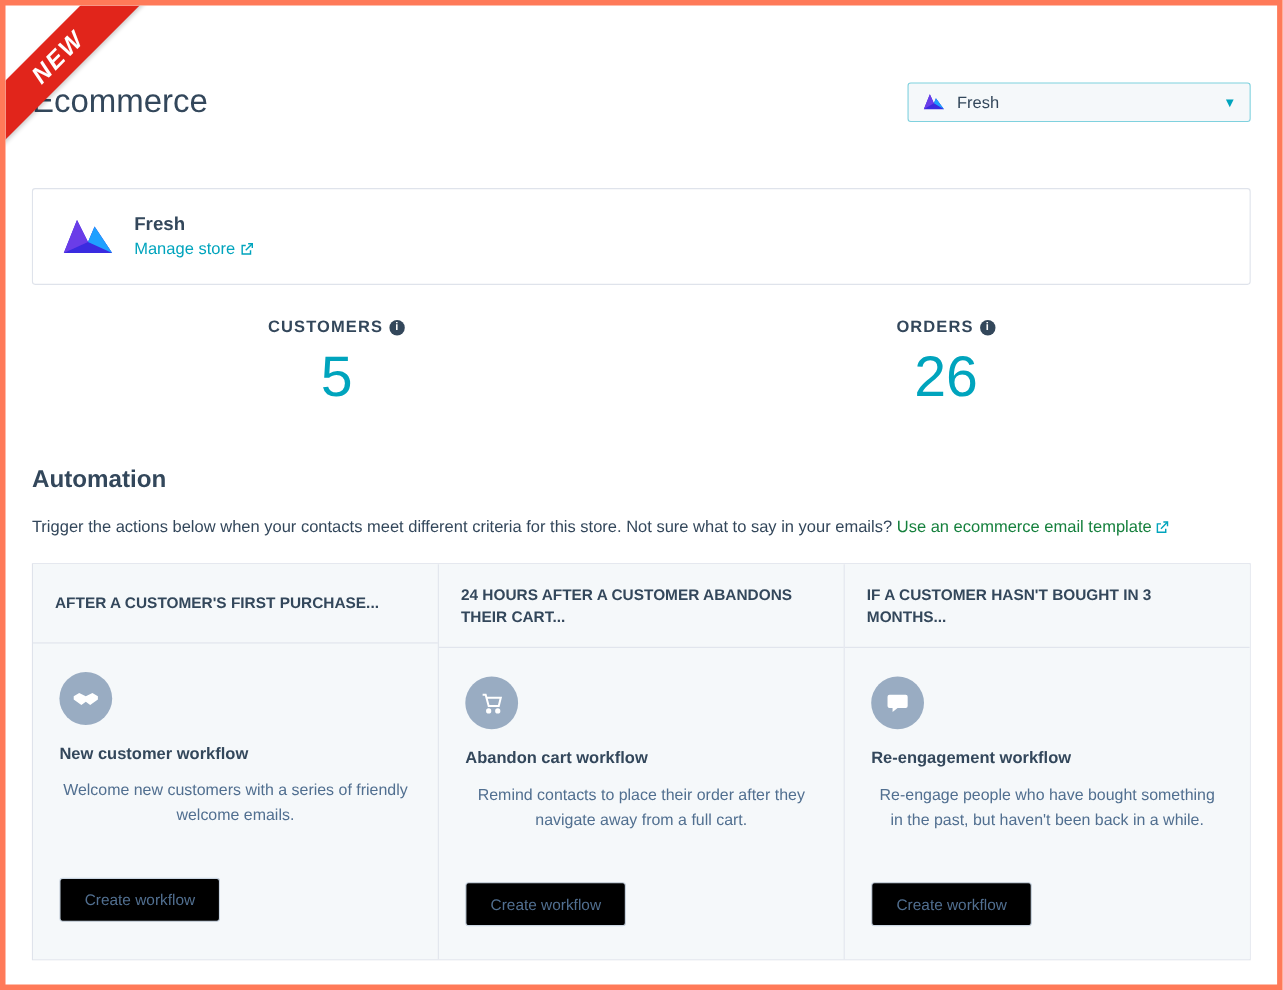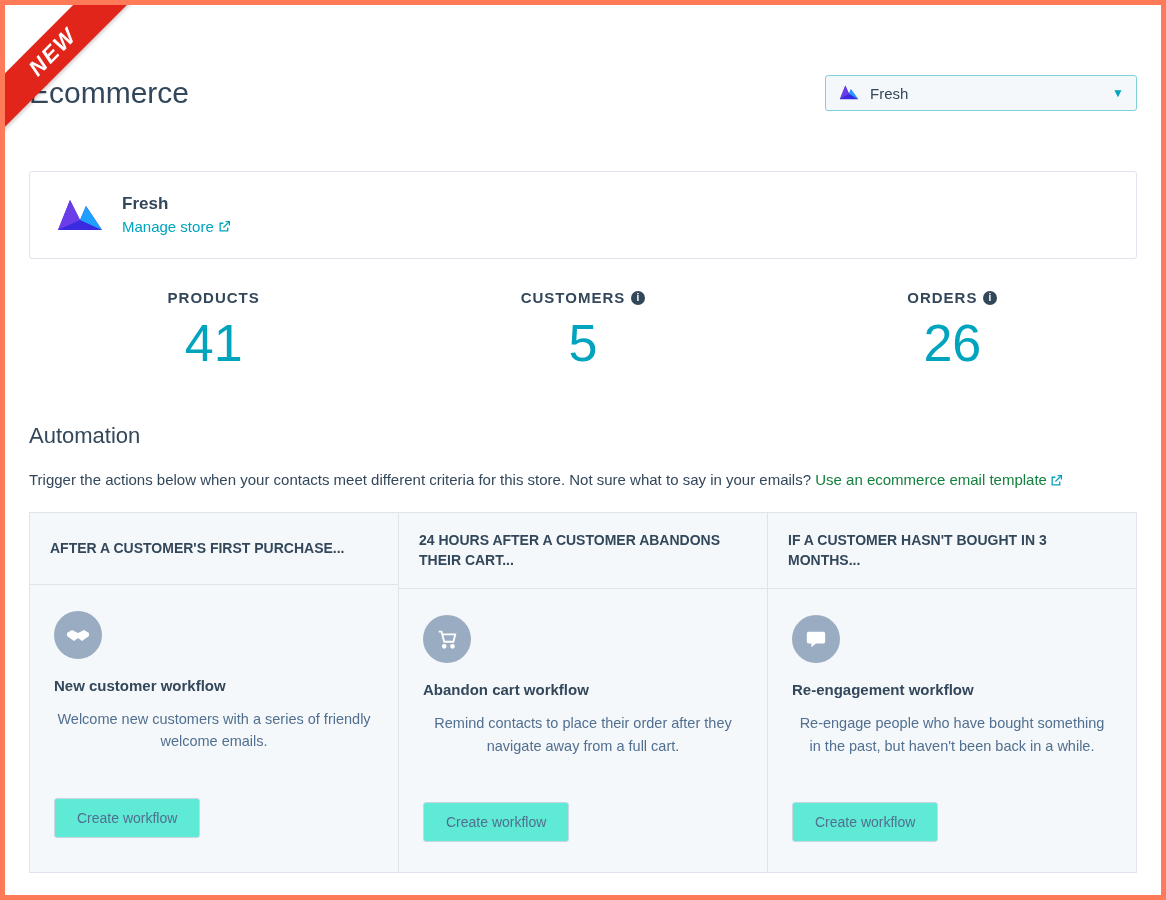--- a/index.html
+++ b/index.html
@@ -139,21 +139,21 @@
     border-radius: 50%;
     background: #33475b;
     color: #fff;
     align-items: center;
     justify-content: center;
     font-size: 10px;
     font-weight: 700;
   }
   .section-title {
     font-size: 22px;
-    font-weight: 400;
+    font-weight: 700;
     color: #33475b;
     margin-bottom: 22px;
   }
   .section-sub {
     font-size: 15px;
     color: #33475b;
     margin-bottom: 24px;
   }
   .section-sub a {
     color: #15803d;
@@ -212,21 +212,21 @@
   }
   .wf-desc {
     font-size: 14.5px;
     color: #516f90;
     line-height: 1.55;
     margin-bottom: 26px;
     min-height: 64px;
   }
   .wf-btn {
     border: 1px solid #cbd6e2;
-    background: #5eead4;
+    background: #000000;
     color: #516f90;
     padding: 11px 22px;
     font-size: 14px;
     border-radius: 3px;
     cursor: pointer;
   }
   .ext-ic { display: inline-flex; vertical-align: -2px; }
   svg { display: block; }
 </style>
 </head>
@@ -275,26 +275,20 @@
                 <path d="M18 14v6H4V6h6"></path>
             </svg>
           </span>
         </a>
       </div>
     </div>
 
     <div class="metrics-row">
       <div class="metric">
         <div class="metric-label">
-          <span>PRODUCTS</span>
-        </div>
-        <div class="metric-value">41</div>
-      </div>
-      <div class="metric">
-        <div class="metric-label">
           <span>CUSTOMERS</span>
           <span class="info-icon">i</span>
         </div>
         <div class="metric-value">5</div>
       </div>
       <div class="metric">
         <div class="metric-label">
           <span>ORDERS</span>
           <span class="info-icon">i</span>
         </div>

